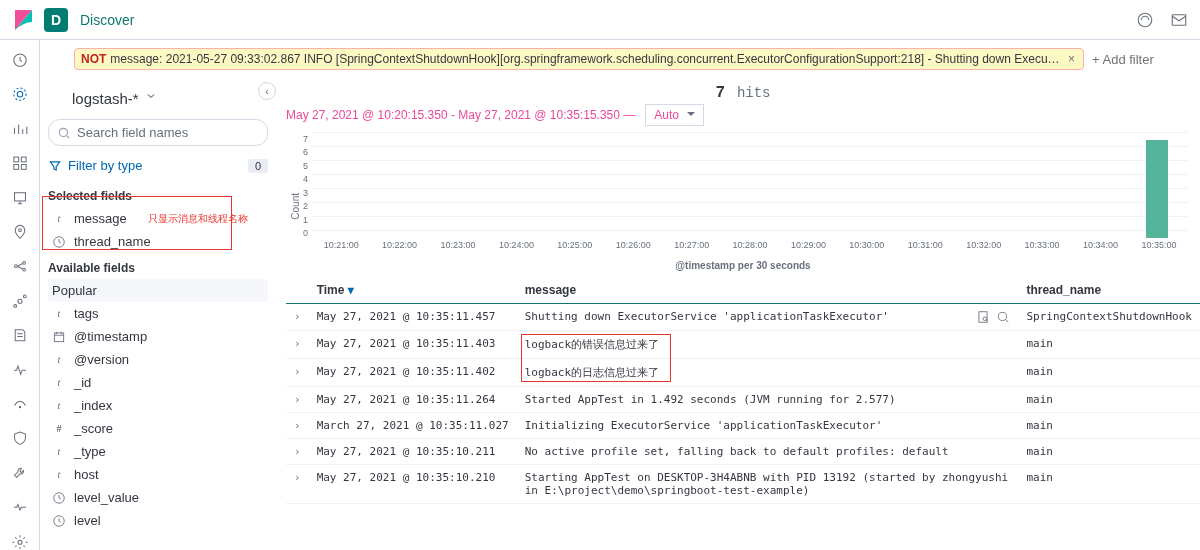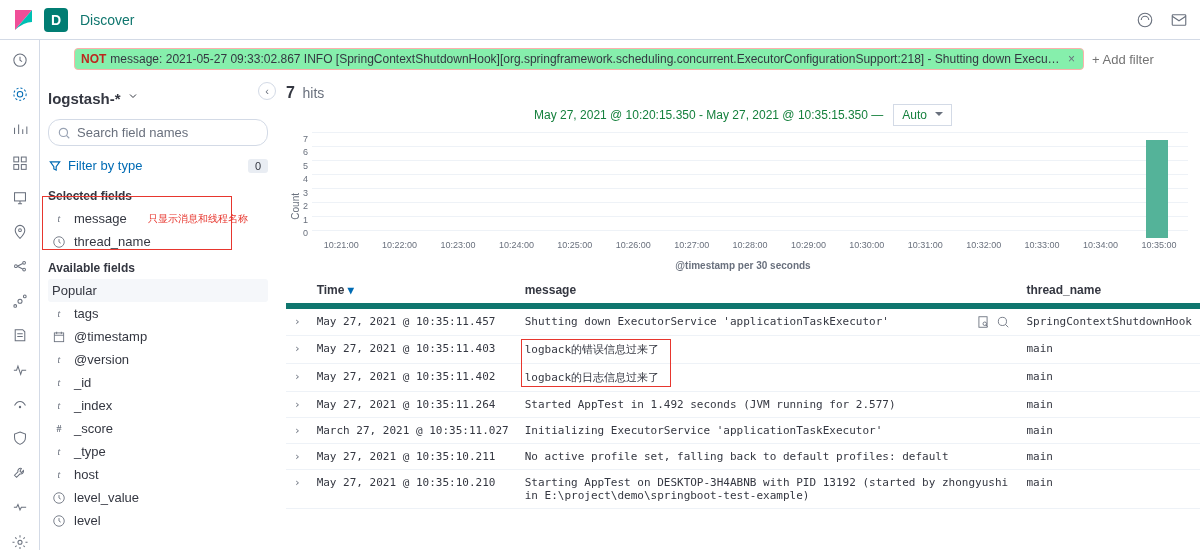--- a/index.html
+++ b/index.html
@@ -9,61 +9,61 @@
 .app-badge { width: 24px; height: 24px; background: #017d73; color: #fff; border-radius: 4px; display: flex; align-items: center; justify-content: center; font-weight: 600; font-size: 14px; margin-right: 12px; }
 .breadcrumb { font-size: 14px; color: #0f766e; }
 .top-right { margin-left: auto; display: flex; gap: 16px; }
 .top-right svg { stroke: #69707d; }
 .main-wrap { display: flex; height: 510px; }
 .nav-rail { width: 40px; border-right: 1px solid #d3dae6; display: flex; flex-direction: column; align-items: center; padding-top: 12px; gap: 18px; }
 .nav-rail .ic { width: 18px; height: 18px; stroke: #69707d; fill: none; stroke-width: 1.5; }
 .nav-rail .active { stroke: #006bb4; }
 .content { flex: 1; display: flex; flex-direction: column; overflow: hidden; }
 .filter-row { padding: 8px 16px 8px 34px; display: flex; align-items: center; gap: 8px; }
-.filter-pill { background: #86efac; border: 1px solid #fcb1ab; border-radius: 4px; padding: 3px 6px; font-size: 12px; display: flex; align-items: center; gap: 4px; max-width: 1010px; }
+.filter-pill { background: #fef9c3; border: 1px solid #fcb1ab; border-radius: 4px; padding: 3px 6px; font-size: 12px; display: flex; align-items: center; gap: 4px; max-width: 1010px; }
 .filter-pill .neg { color: #bd271e; font-weight: 600; }
 .filter-text { white-space: nowrap; overflow: hidden; text-overflow: ellipsis; color: #343741; }
 .pill-x { color: #69707d; cursor: pointer; padding: 0 2px; }
 .add-filter { color: #737373; font-size: 13px; cursor: pointer; white-space: nowrap; }
 .body-split { display: flex; flex: 1; overflow: hidden; }
 .sidebar { width: 240px; padding: 8px 12px 8px 8px; border-right: none; position: relative; }
 .collapse-btn { position: absolute; right: 4px; top: 4px; width: 18px; height: 18px; border: 1px solid #d3dae6; border-radius: 50%; display: flex; align-items: center; justify-content: center; color: #69707d; font-size: 11px; cursor: pointer; }
-.pattern-row { display: flex; align-items: flex-start; gap: 6px; font-size: 15px; font-weight: 700; padding: 4px 0; cursor: pointer; }
+.pattern-row { display: flex; align-items: flex-start; gap: 6px; font-size: 15px; font-weight: 400; padding: 4px 0; cursor: pointer; margin-left: 24px; }
 .search-field { display: flex; align-items: center; border: 1px solid #d3dae6; border-radius: 12px; padding: 5px 8px; margin: 8px 0; color: #69707d; font-size: 13px; }
 .search-field svg { margin-right: 6px; }
 .filter-type-row { display: flex; align-items: center; justify-content: space-between; padding: 4px 0 8px; }
 .filter-type-link { color: #006bb4; display: flex; align-items: center; gap: 6px; font-size: 13px; cursor: pointer; }
 .badge-count { background: #e9edf3; border-radius: 3px; padding: 1px 7px; font-size: 11px; color: #343741; }
 .section-title { font-weight: 700; font-size: 12px; padding: 8px 0 4px; }
 .field-list { list-style: none; }
 .field-item { display: flex; align-items: center; gap: 8px; padding: 4px 4px; font-size: 13px; cursor: pointer; }
 .field-item.popular { background: #f5f7fa; border-radius: 3px; }
 .ftype { width: 14px; height: 14px; display: inline-flex; align-items: center; justify-content: center; font-size: 10px; font-style: italic; color: #69707d; font-family: Georgia, serif; }
 .ftype.num { font-style: normal; font-weight: bold; }
 .red-box { border: 1px solid #e7362e; position: absolute; }
 .red-box.fields { left: 42px; top: 196px; width: 190px; height: 54px; pointer-events: none; }
 .red-annot { position: absolute; left: 148px; top: 212px; font-size: 10px; color: #e7362e; }
 .results { flex: 1; display: flex; flex-direction: column; overflow: hidden; padding-left: 6px; }
-.hits-header { text-align: left; padding: 6px 0 2px; }
+.hits-header { text-align: center; padding: 6px 0 2px; font-family: Liberation Mono, monospace; }
 .hits-header .count { font-weight: 700; font-size: 16px; margin-right: 4px; }
 .hits-header .label { font-size: 14px; color: #69707d; }
-.time-row { display: flex; justify-content: center; align-items: center; gap: 10px; font-size: 12px; color: #15803d; padding-bottom: 6px; }
+.time-row { display: flex; align-items: center; gap: 10px; font-size: 12px; color: #ec4899; padding-bottom: 6px; }
 .auto-select { border: 1px solid #d3dae6; border-radius: 0; padding: 3px 24px 3px 8px; font-size: 12px; position: relative; cursor: pointer; }
 .auto-select::after { content: ""; position: absolute; right: 8px; top: 7px; border: 4px solid transparent; border-top-color: #69707d; }
 .chart { height: 128px; display: flex; padding: 0 12px 0 4px; }
 .y-axis-label { writing-mode: vertical-rl; transform: rotate(180deg); font-size: 10px; color: #69707d; align-self: center; padding-bottom: 20px; }
 .y-axis { display: flex; flex-direction: column; justify-content: space-between; font-size: 9px; color: #69707d; text-align: right; padding: 2px 4px 22px 2px; }
 .plot-area { flex: 1; position: relative; }
 .grid-line { position: absolute; left: 0; right: 0; height: 1px; background: #eef2f7; }
 .bar { position: absolute; width: 22px; background: #54b399; bottom: 22px; right: 20px; }
 .x-ticks { position: absolute; bottom: 0; left: 0; right: 0; height: 20px; display: flex; font-size: 9px; color: #69707d; }
 .x-tick { flex: 1; text-align: center; }
 .x-label { text-align: center; font-size: 10px; color: #69707d; font-weight: 600; padding-bottom: 6px; }
 .doc-table { width: 100%; border-collapse: collapse; font-size: 12px; }
-.doc-table th { text-align: left; font-weight: 700; padding: 6px 8px; border-bottom: 6px solid #0f766e; }
+.doc-table th { text-align: left; font-weight: 700; padding: 6px 8px; border-bottom: 1px solid #0f766e; }
 .doc-table th.time-col { cursor: pointer; }
 .sort-arrow { color: #006bb4; }
 .doc-table td { padding: 6px 8px; border-bottom: 1px solid #eef2f7; vertical-align: top; font-family: Menlo, Consolas, monospace; font-size: 11px; }
 .expand-cell { width: 20px; cursor: pointer; color: #69707d; font-family: sans-serif; }
 .time-cell { width: 180px; white-space: nowrap; }
 .msg-cell { position: relative; }
 .thread-cell { width: 150px; }
 .row-icons { float: right; display: flex; gap: 6px; color: #69707d; }
 .red-box.msg { position: absolute; left: -4px; top: -3px; width: 150px; height: 48px; pointer-events: none; }
 .msg-wrap { position: relative; }

